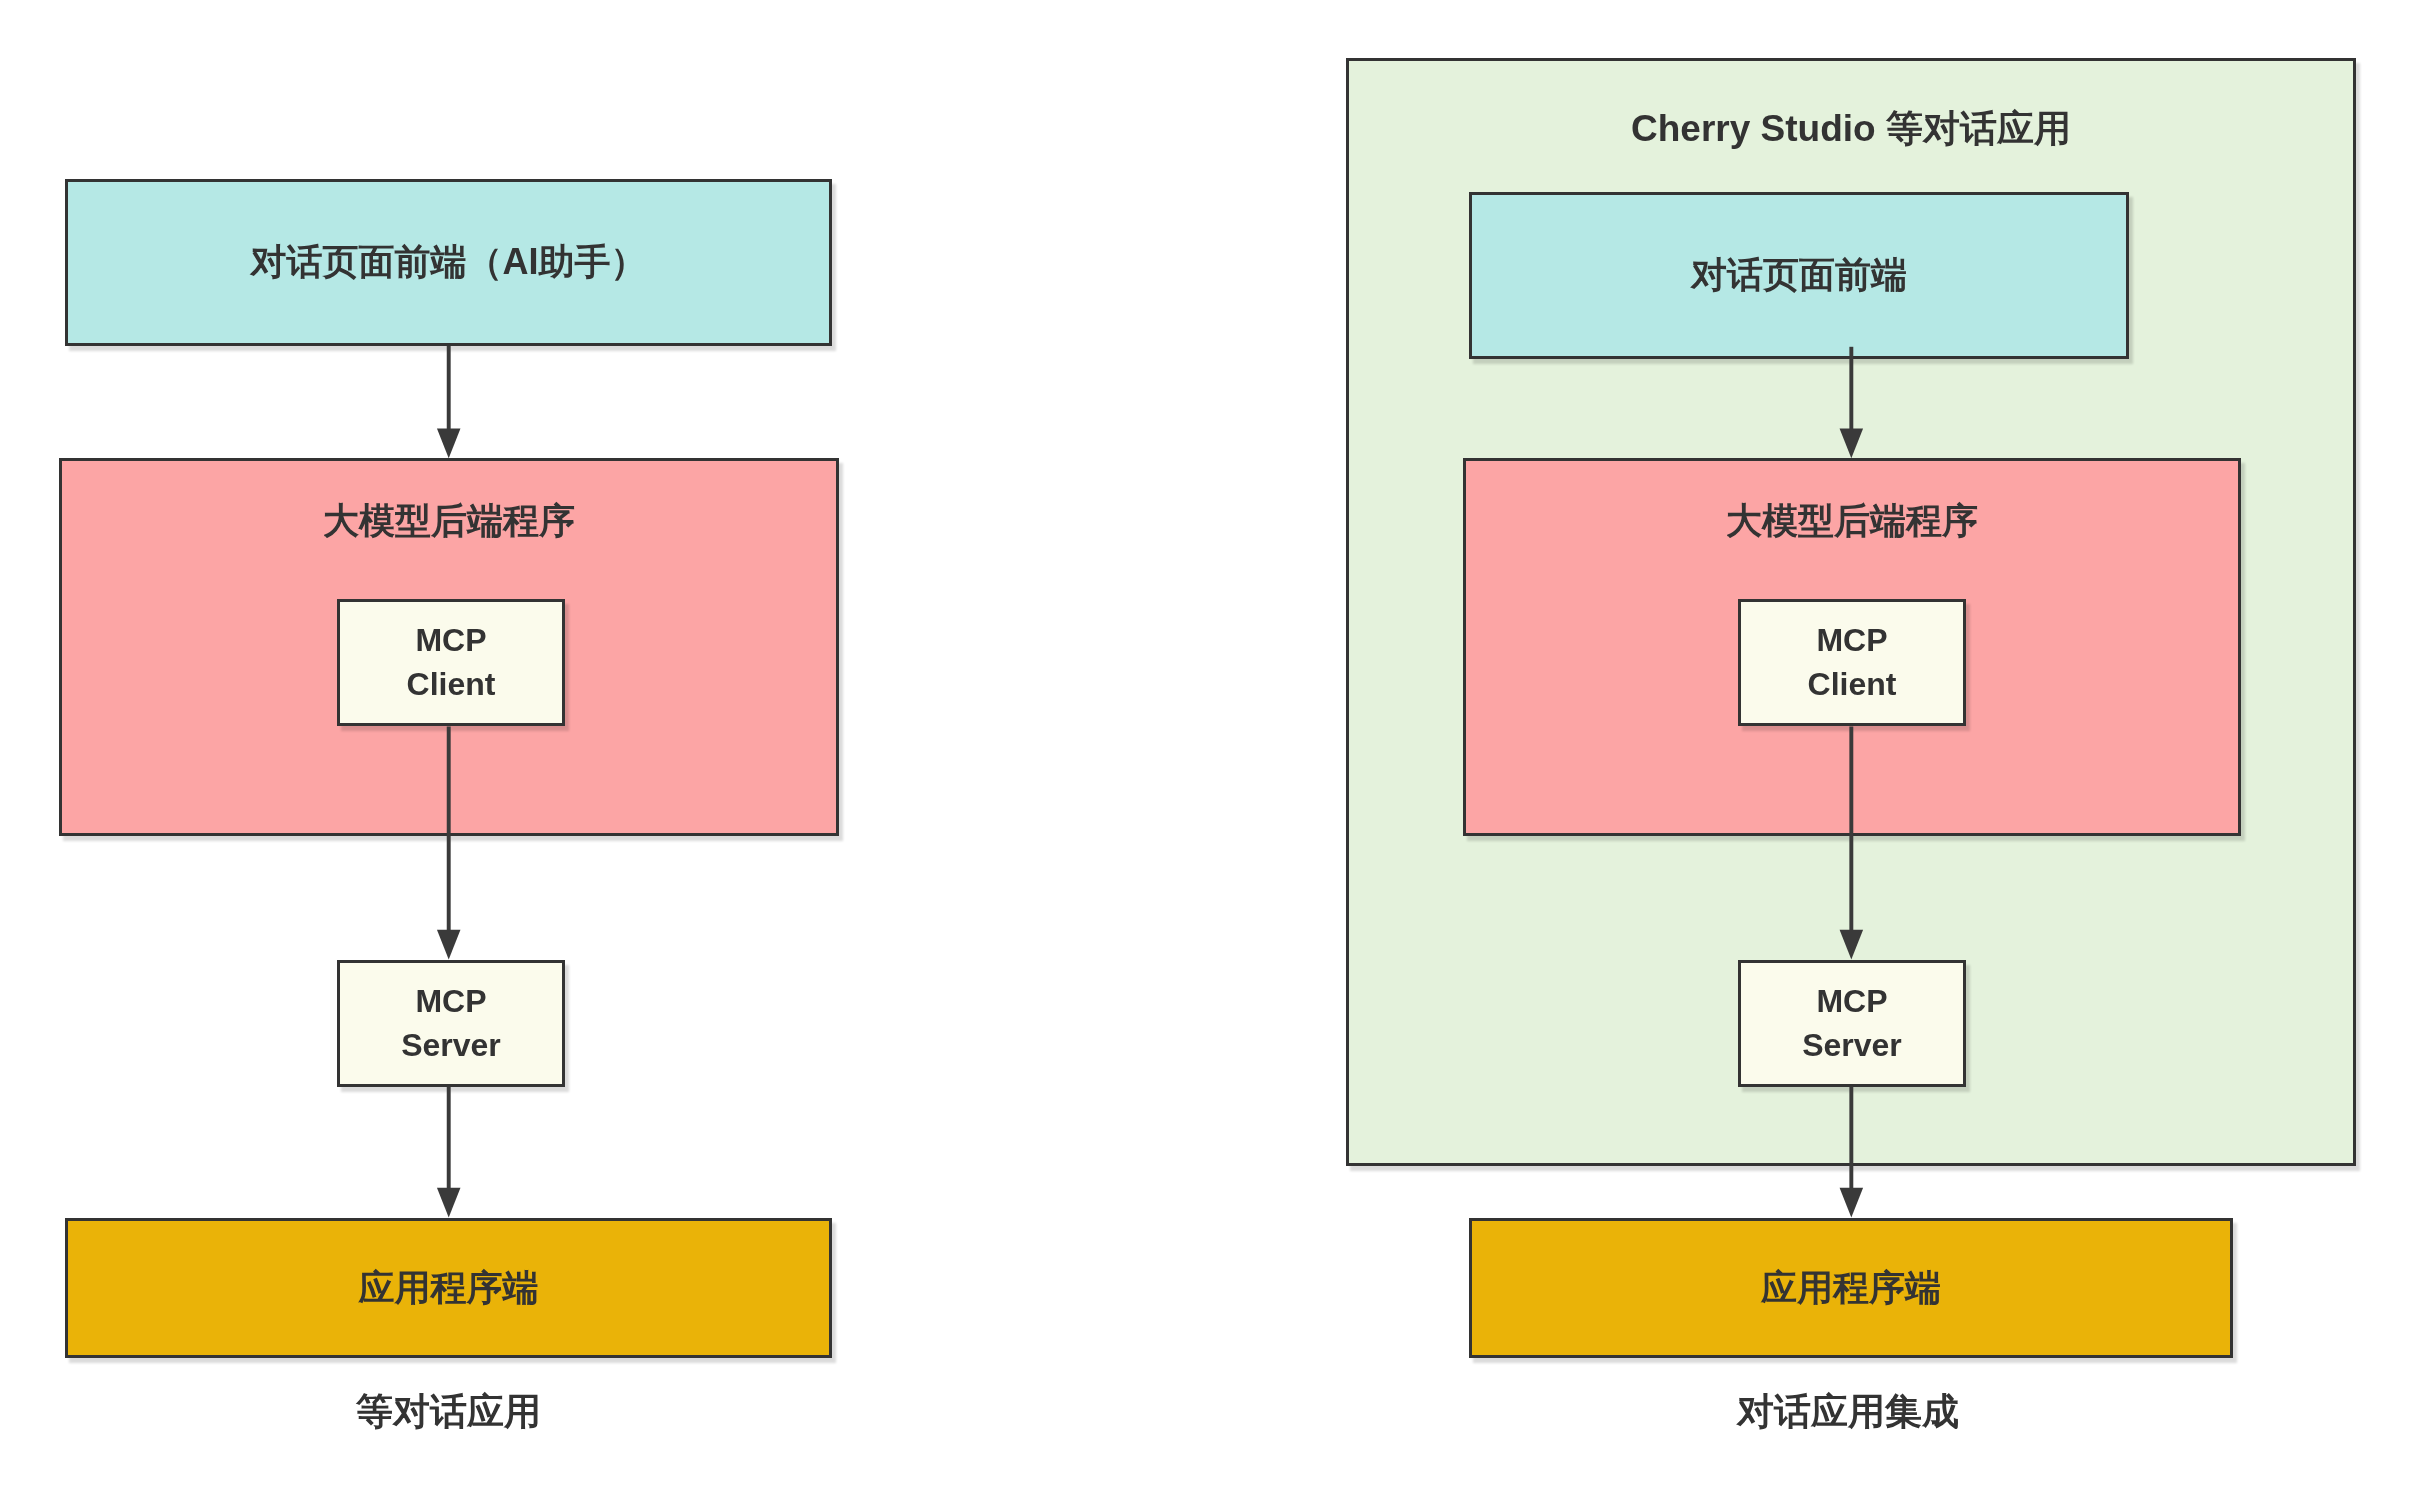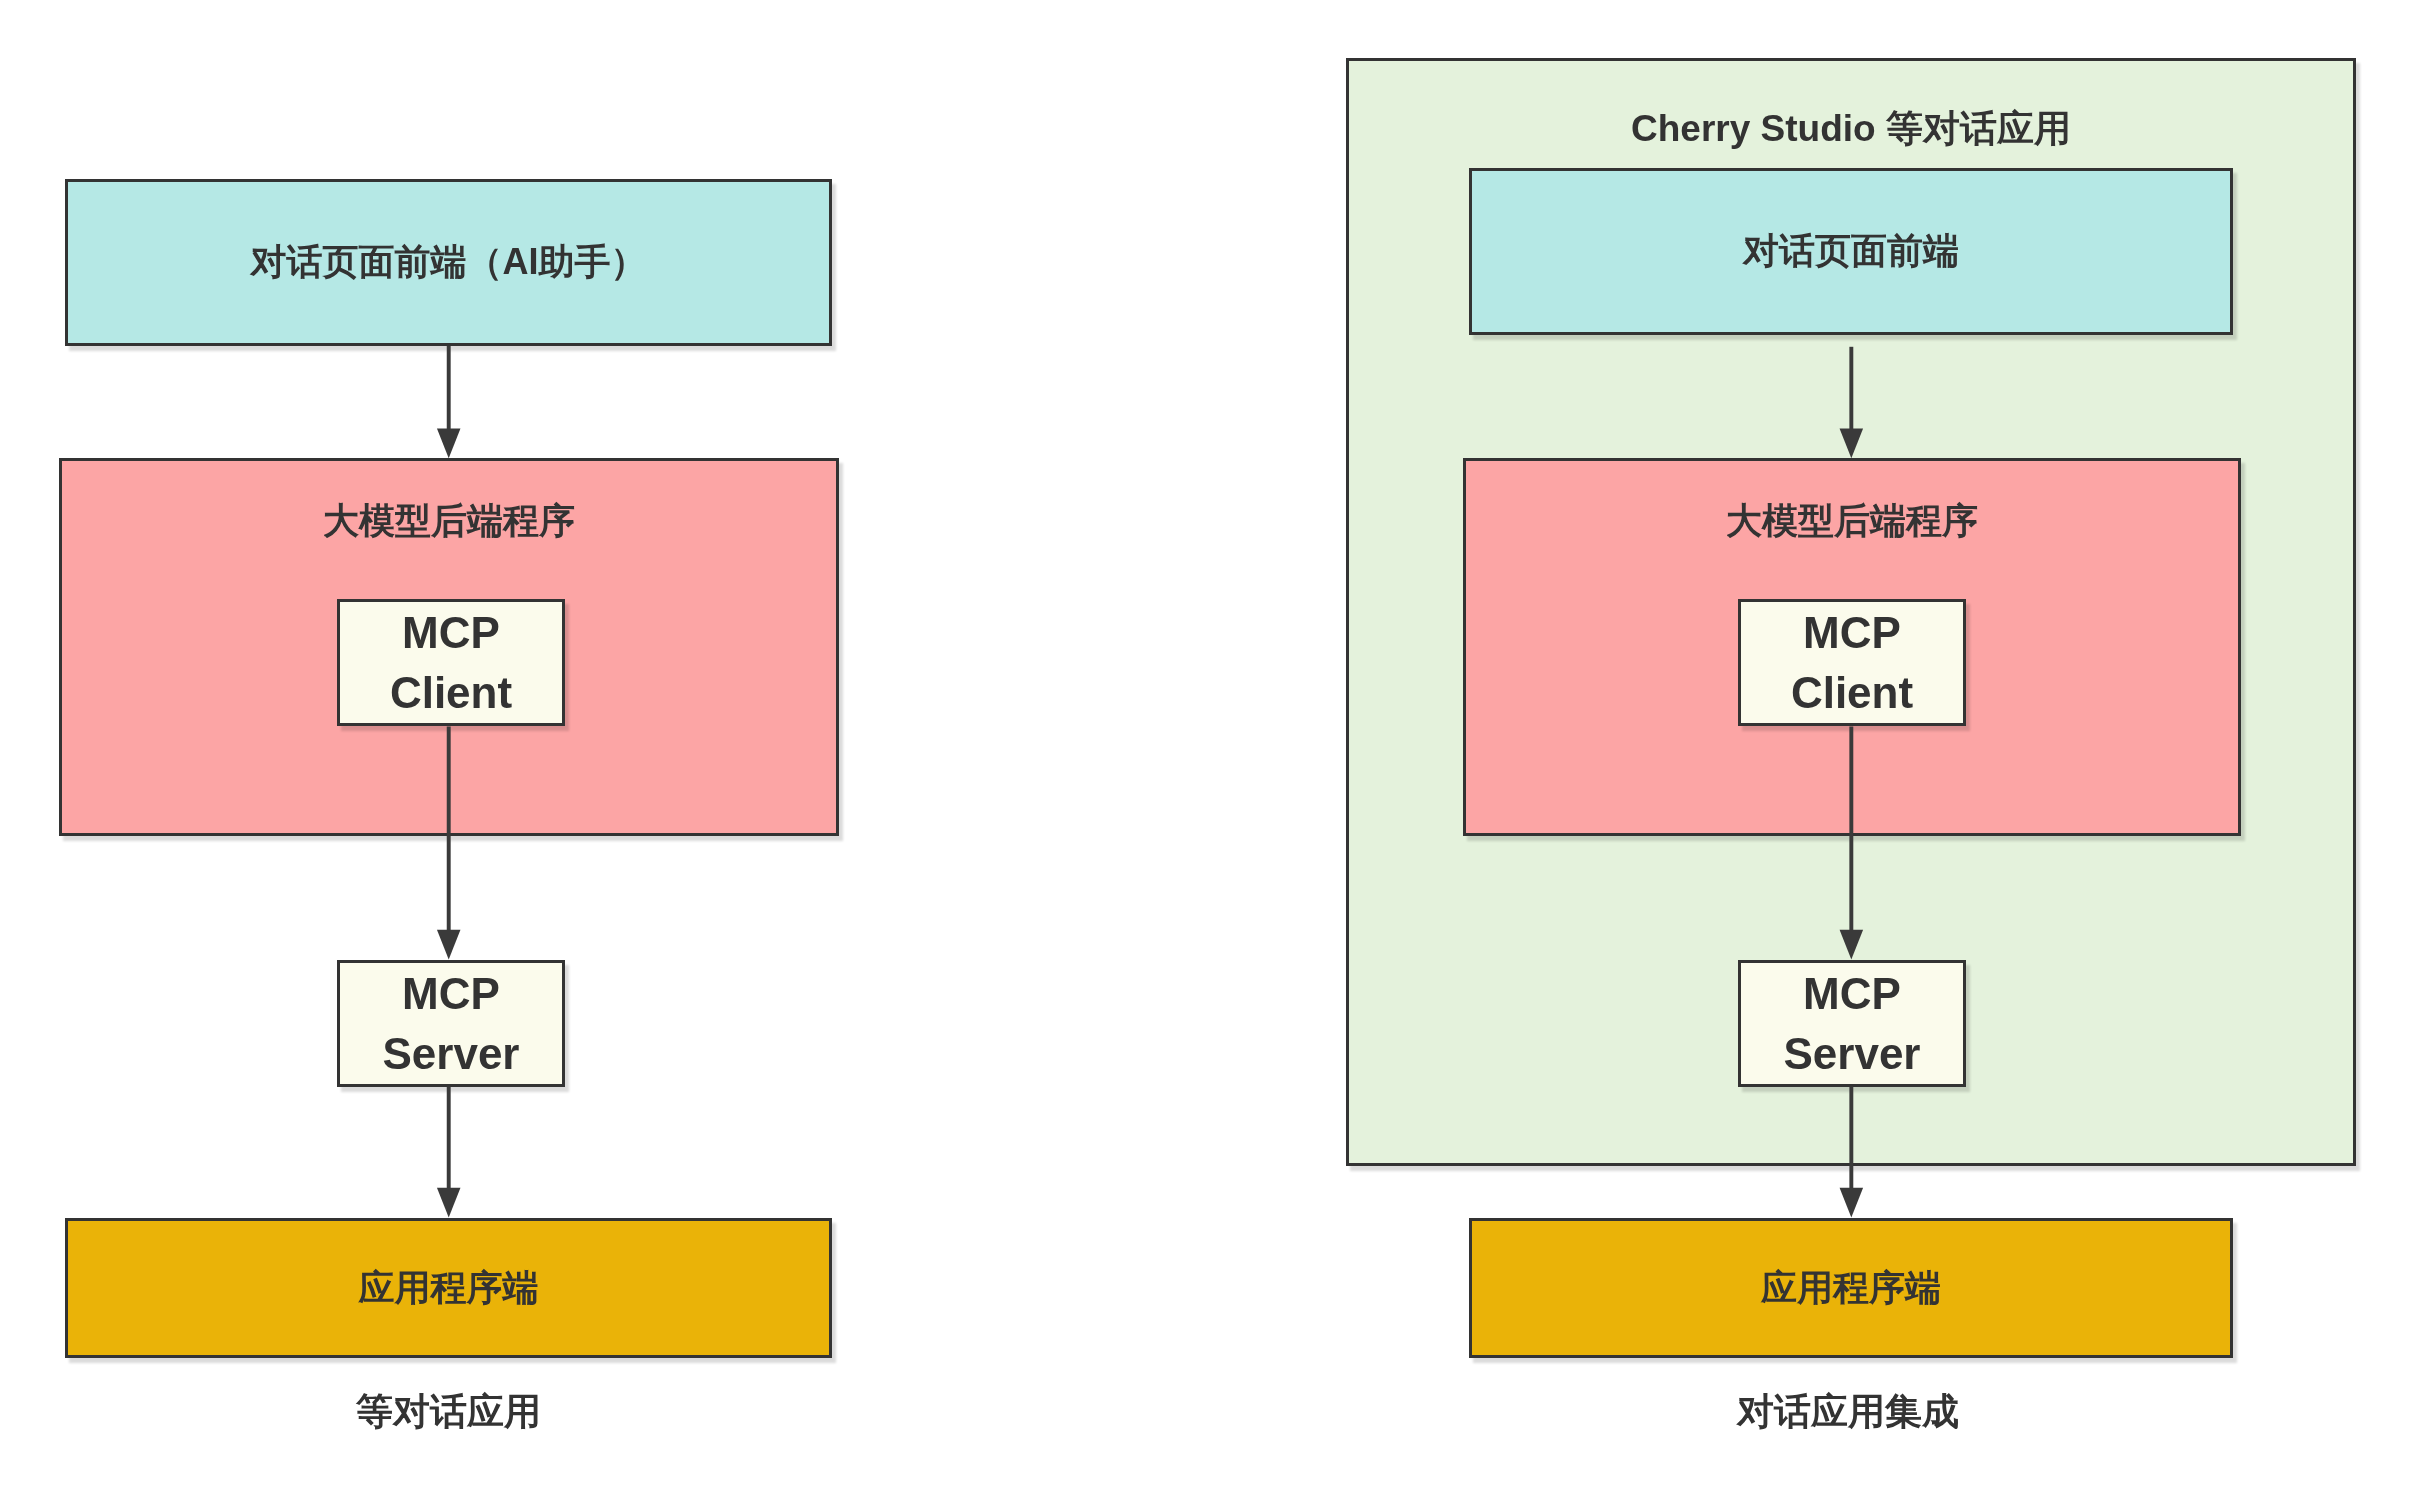--- a/index.html
+++ b/index.html
@@ -49,21 +49,21 @@
   }
   .backend .backend-title {
     margin-top: 36px;
     width: 100%;
     text-align: center;
   }
 
   .mcp-box {
     flex-direction: column;
     line-height: 1.35;
-    font-size: 44px;
+    font-size: 32px;
   }
 
   .floating-title {
     position: absolute;
     text-align: center;
     font-weight: 700;
     font-size: 37px;
     color: #333333;
   }
   .caption {
@@ -78,21 +78,21 @@
   #l-frontend { left: 65px;  top: 179px;  width: 767px; height: 167px; }
   #l-backend  { left: 59px;  top: 458px;  width: 780px; height: 378px; }
   #l-client   { left: 337px; top: 599px;  width: 228px; height: 127px; }
   #l-server   { left: 337px; top: 960px; width: 228px; height: 127px; }
   #l-app      { left: 65px;  top: 1218px; width: 767px; height: 140px; }
   #l-caption  { left: 65px;  top: 1387px; width: 767px; }
 
   
   #r-container { left: 1346px; top: 58px;  width: 1010px; height: 1108px; }
   #r-title     { left: 1346px; top: 104px; width: 1010px; }
-  #r-frontend  { left: 1469px; top: 168px;  width: 764px; height: 167px; }
+  #r-frontend  { left: 1469px; top: 192px;  width: 660px; height: 167px; }
   #r-backend   { left: 1463px; top: 458px;  width: 778px; height: 378px; }
   #r-client    { left: 1738px; top: 599px;  width: 228px; height: 127px; }
   #r-server    { left: 1738px; top: 960px; width: 228px; height: 127px; }
   #r-app       { left: 1469px; top: 1218px; width: 764px; height: 140px; }
   #r-caption   { left: 1466px; top: 1387px; width: 764px; }
 
   #arrow-layer {
     position: absolute;
     left: 0; top: 0;
     width: 2413px;

